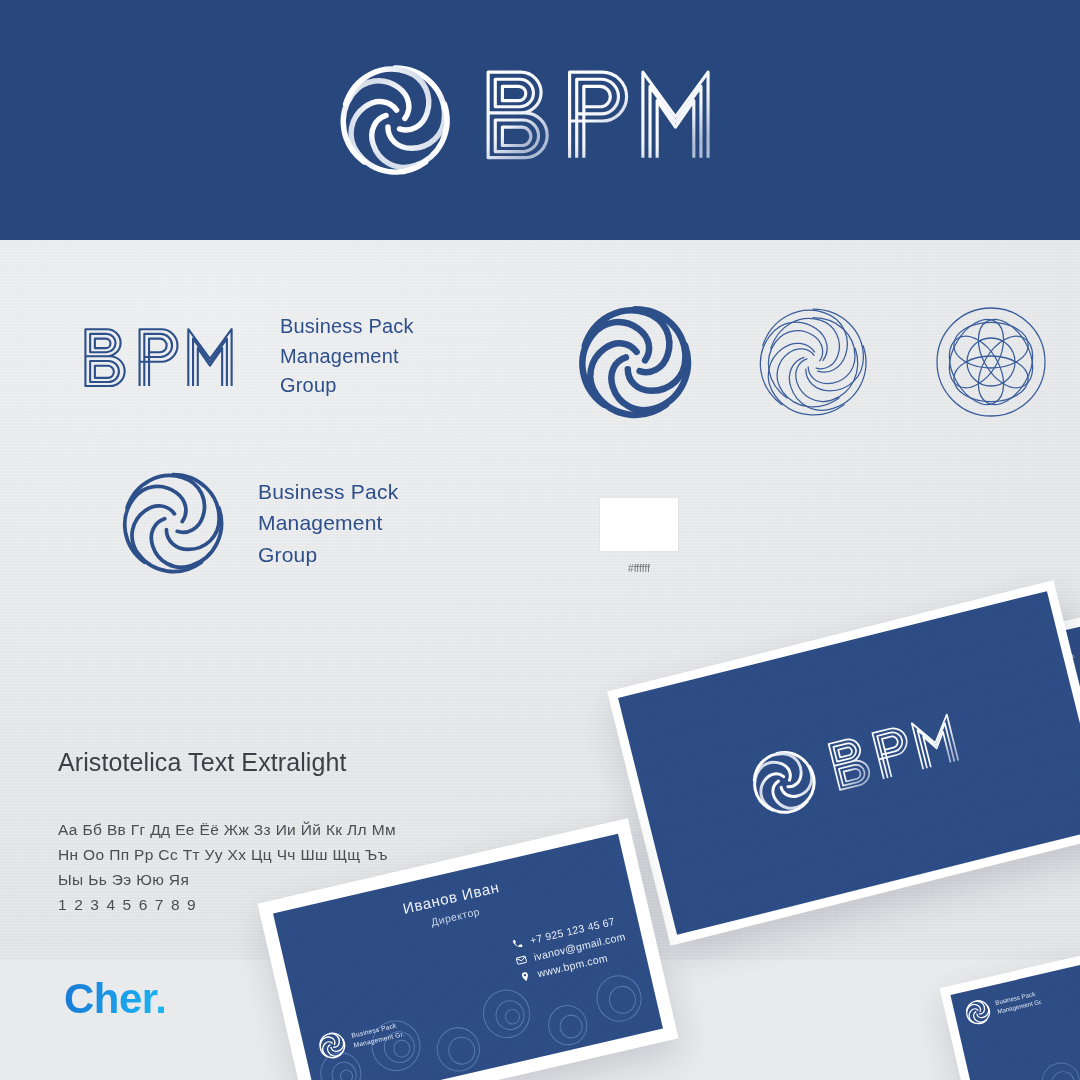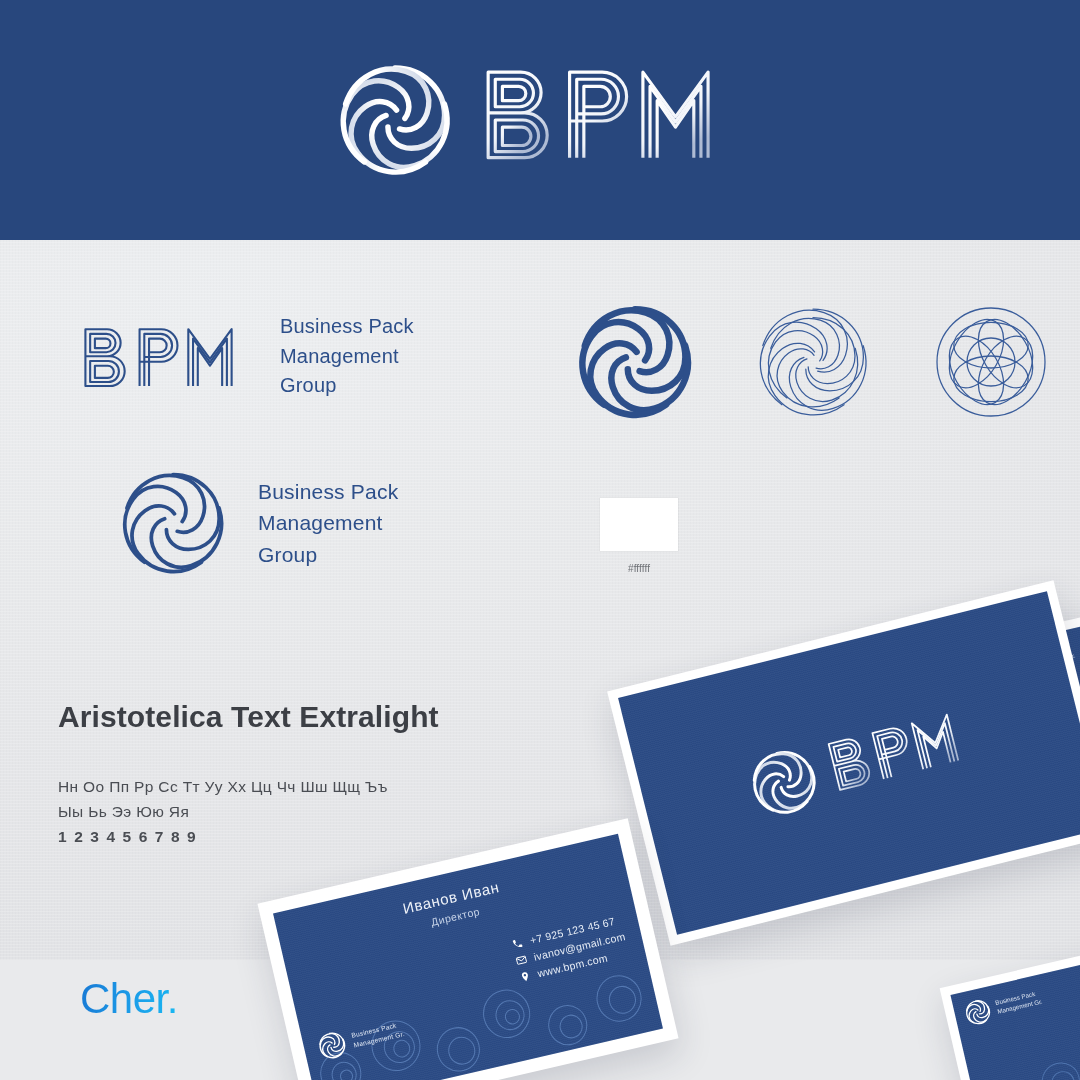--- a/index.html
+++ b/index.html
@@ -46,27 +46,27 @@
   .constr svg{width:120px;height:120px;display:block;}
 
   
   .swatches{position:absolute;left:600px;top:258px;display:flex;gap:4px;flex-direction:column;}
   .sw{width:78px;}
   .sw .chip{width:78px;height:53px;box-shadow:0 0 0 .5px rgba(0,0,0,.055);}
   .sw .lbl{margin-top:12px;text-align:center;font-size:10px;color:#6e7176;letter-spacing:.1px;}
 
   
   .typo{position:absolute;left:58px;top:460px;color:#3b3e44;}
-  .typo .fontname{font-size:30px;font-weight:700;letter-spacing:.1px;color:#3c3f45;}
+  .typo .fontname{font-size:25px;font-weight:400;letter-spacing:.1px;color:#3c3f45;margin-top:48px;}
   .typo .rows{margin-top:40px;font-size:15.5px;line-height:1.62;color:#4a4d53;font-weight:300;letter-spacing:.35px;}
   .typo .rows div{white-space:nowrap;}
-  .typo .digits{letter-spacing:1.6px;font-weight:bold;}
-
-  
-  .cher{position:absolute;left:80px;top:735px;font-size:42px;font-weight:normal;letter-spacing:-.5px;
+  .typo .digits{letter-spacing:1.6px;}
+
+  
+  .cher{position:absolute;left:64px;top:735px;font-size:42px;font-weight:bold;letter-spacing:-.5px;
     background:linear-gradient(100deg,#1878d4 0%,#1b9ce8 52%,#19b9f2 100%);
     -webkit-background-clip:text;background-clip:text;color:transparent;}
 
   
   .mock{position:absolute;}
   .card{position:relative;background:#ffffff;box-shadow:0 14px 34px rgba(40,50,70,.17);}
   .card .inner{position:absolute;background:#2b4b85;overflow:hidden;}
   .paper-tex{position:absolute;inset:0;opacity:.30;
     background-image:repeating-linear-gradient(0deg,rgba(255,255,255,.11) 0 1px,rgba(0,0,0,0) 1px 2px),
                      repeating-linear-gradient(90deg,rgba(0,0,0,.07) 0 1px,rgba(0,0,0,0) 1px 2px);}
@@ -244,20 +244,21 @@
     <div class="swatches">
       <div class="sw">
         <div class="chip" style="background:#ffffff"></div>
         <div class="lbl">#ffffff</div>
       </div>
     </div>
 
     <div class="typo">
       <div class="fontname">Aristotelica Text Extralight</div>
       <div class="rows">
+        <div>Аа Бб Вв Гг Дд Ее Ёё Жж Зз Ии Йй Кк Лл Мм</div>
         <div>Нн Оо Пп Рр Сс Тт Уу Хх Цц Чч Шш Щщ Ъъ</div>
         <div>Ыы Ьь Ээ Юю Яя</div>
         <div class="digits">1 2 3 4 5 6 7 8 9</div>
       </div>
     </div>
 
     <div class="cher">Cher.</div>
 
     <div class="mock" style="left:988px;top:372px;">
       <div class="card card-sm" style="transform:rotate(-13deg);">

